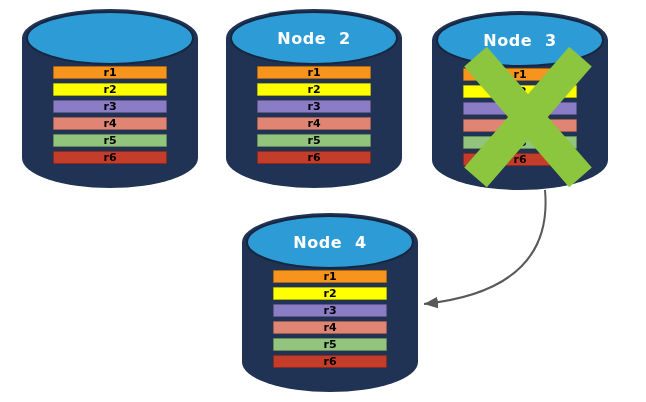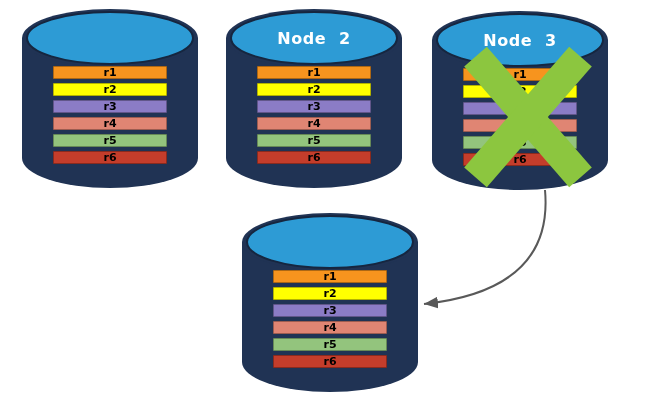--- a/index.html
+++ b/index.html
@@ -96,20 +96,21 @@
       <g transform="rotate(-49 98 107)">
           <rect x="18" y="92" width="160" height="30" fill="#8CC63F"></rect>
         </g>
     </svg>
   </div>
 
   <div class="node" style="left:240px;top:212px;">
     <svg class="cyl" width="180" height="182" viewBox="0 0 180 182">
         <use href="#cylinder-shape"></use>
       </svg>
+    <div class="node-title">Node 4</div>
     <div class="rows">
       <div class="row" style="background-color: rgb(247, 148, 30);">r1</div>
       <div class="row" style="background-color: rgb(255, 255, 0);">r2</div>
       <div class="row" style="background-color: rgb(139, 124, 198);">r3</div>
       <div class="row" style="background-color: rgb(224, 133, 115);">r4</div>
       <div class="row" style="background-color: rgb(147, 196, 125);">r5</div>
       <div class="row" style="background-color: rgb(196, 61, 43);">r6</div>
     </div>
   </div>
 

